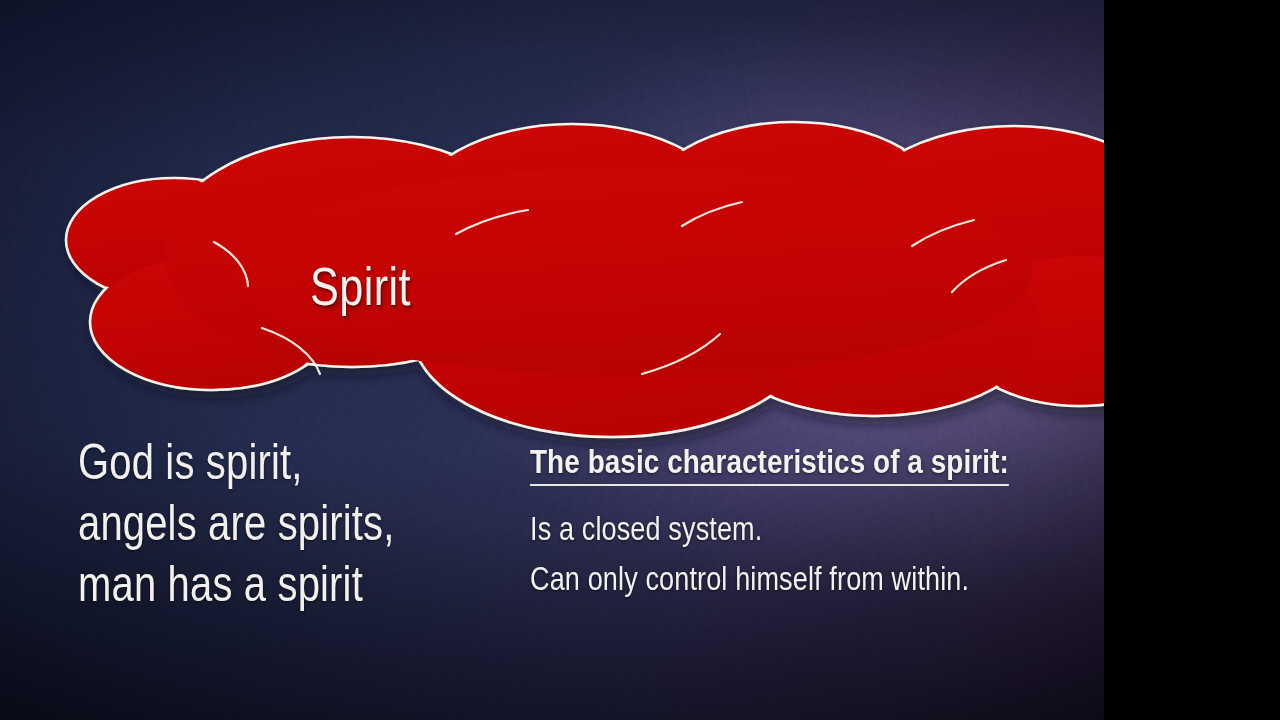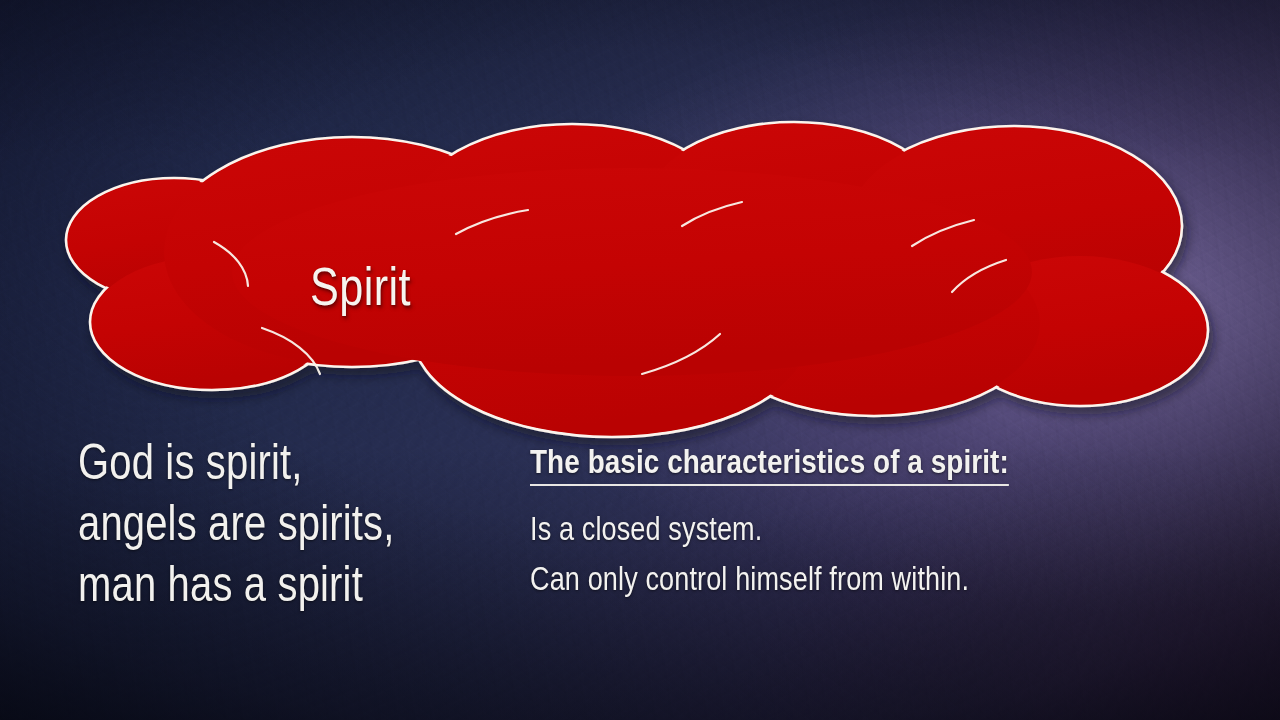--- a/index.html
+++ b/index.html
@@ -3,21 +3,21 @@
 <meta charset="utf-8">
 <title>Spirit Slide</title>
 <style>
   html, body {
     margin: 0;
     padding: 0;
     background: #000;
   }
   .slide {
     position: relative;
-    width: 1280px;
+    width: 1104px;
     height: 720px;
     overflow: hidden;
     font-family: "Liberation Sans", "DejaVu Sans", sans-serif;
     background-color: #232a4a;
   }
 
   
   .bg-base {
     position: absolute;
     inset: 0;

